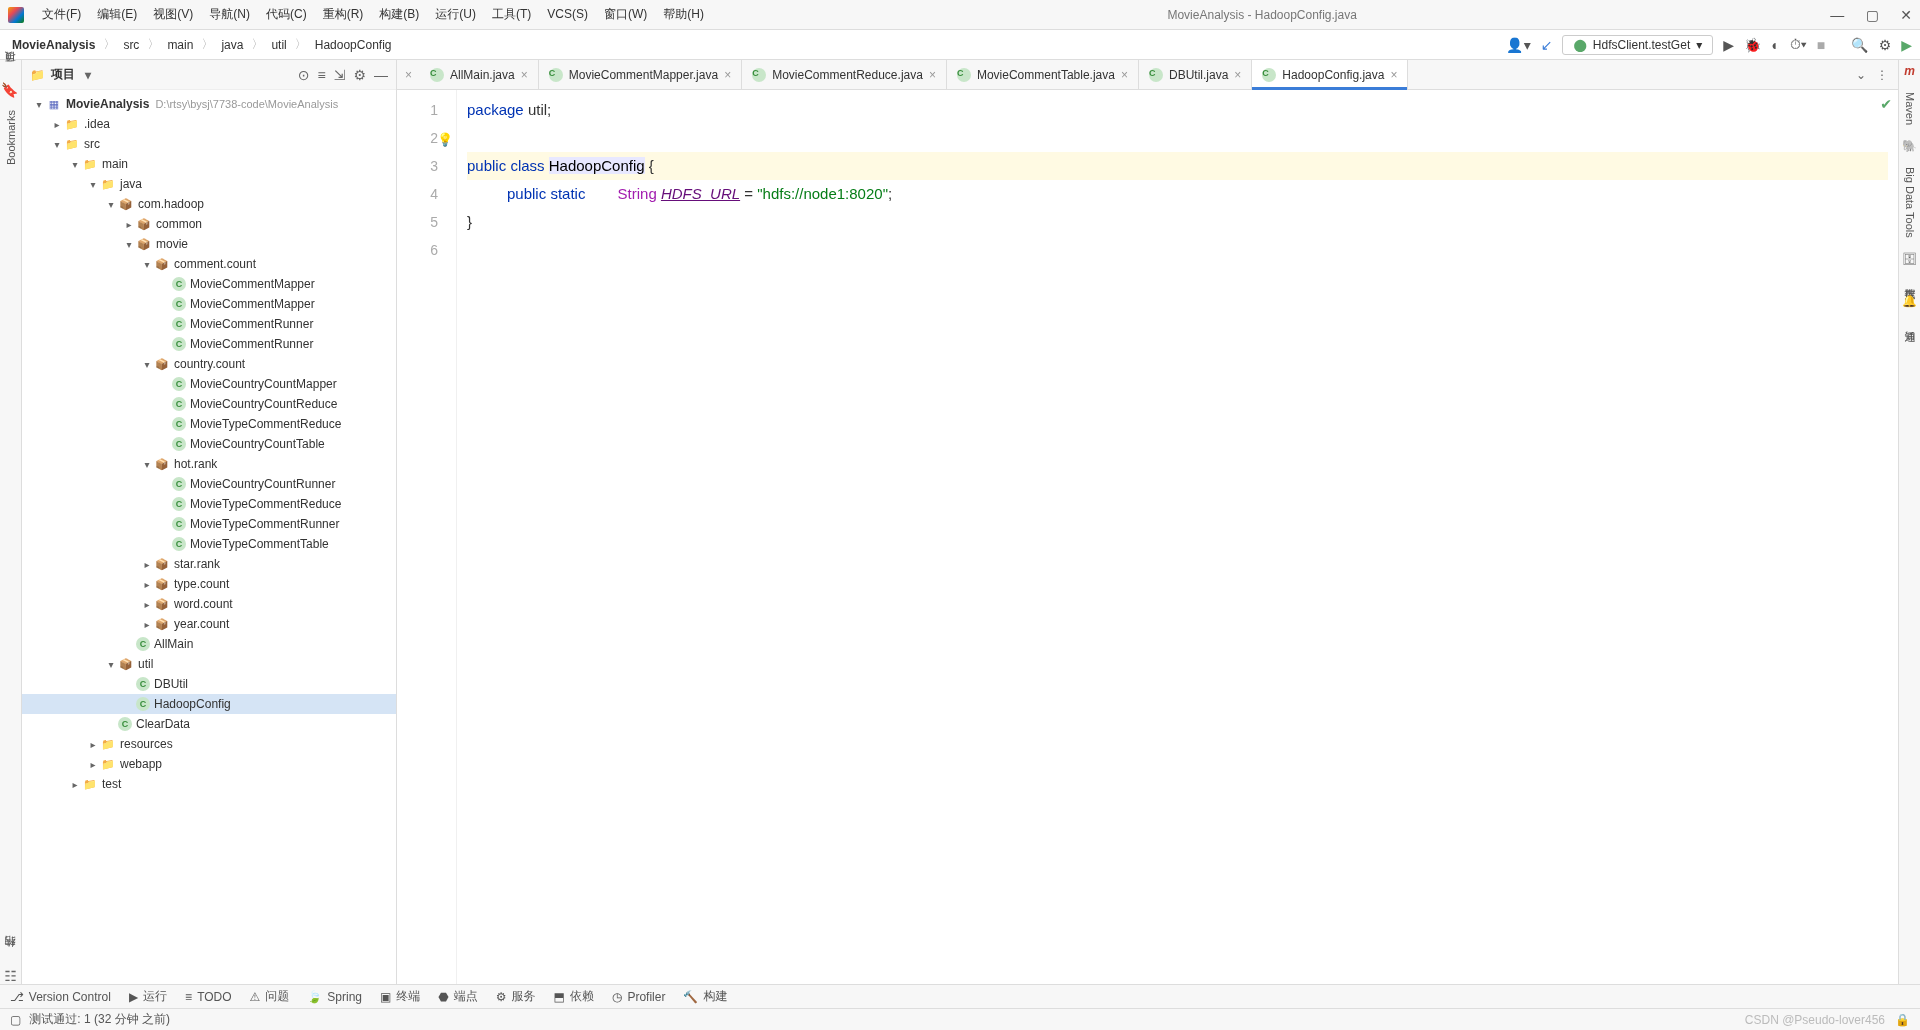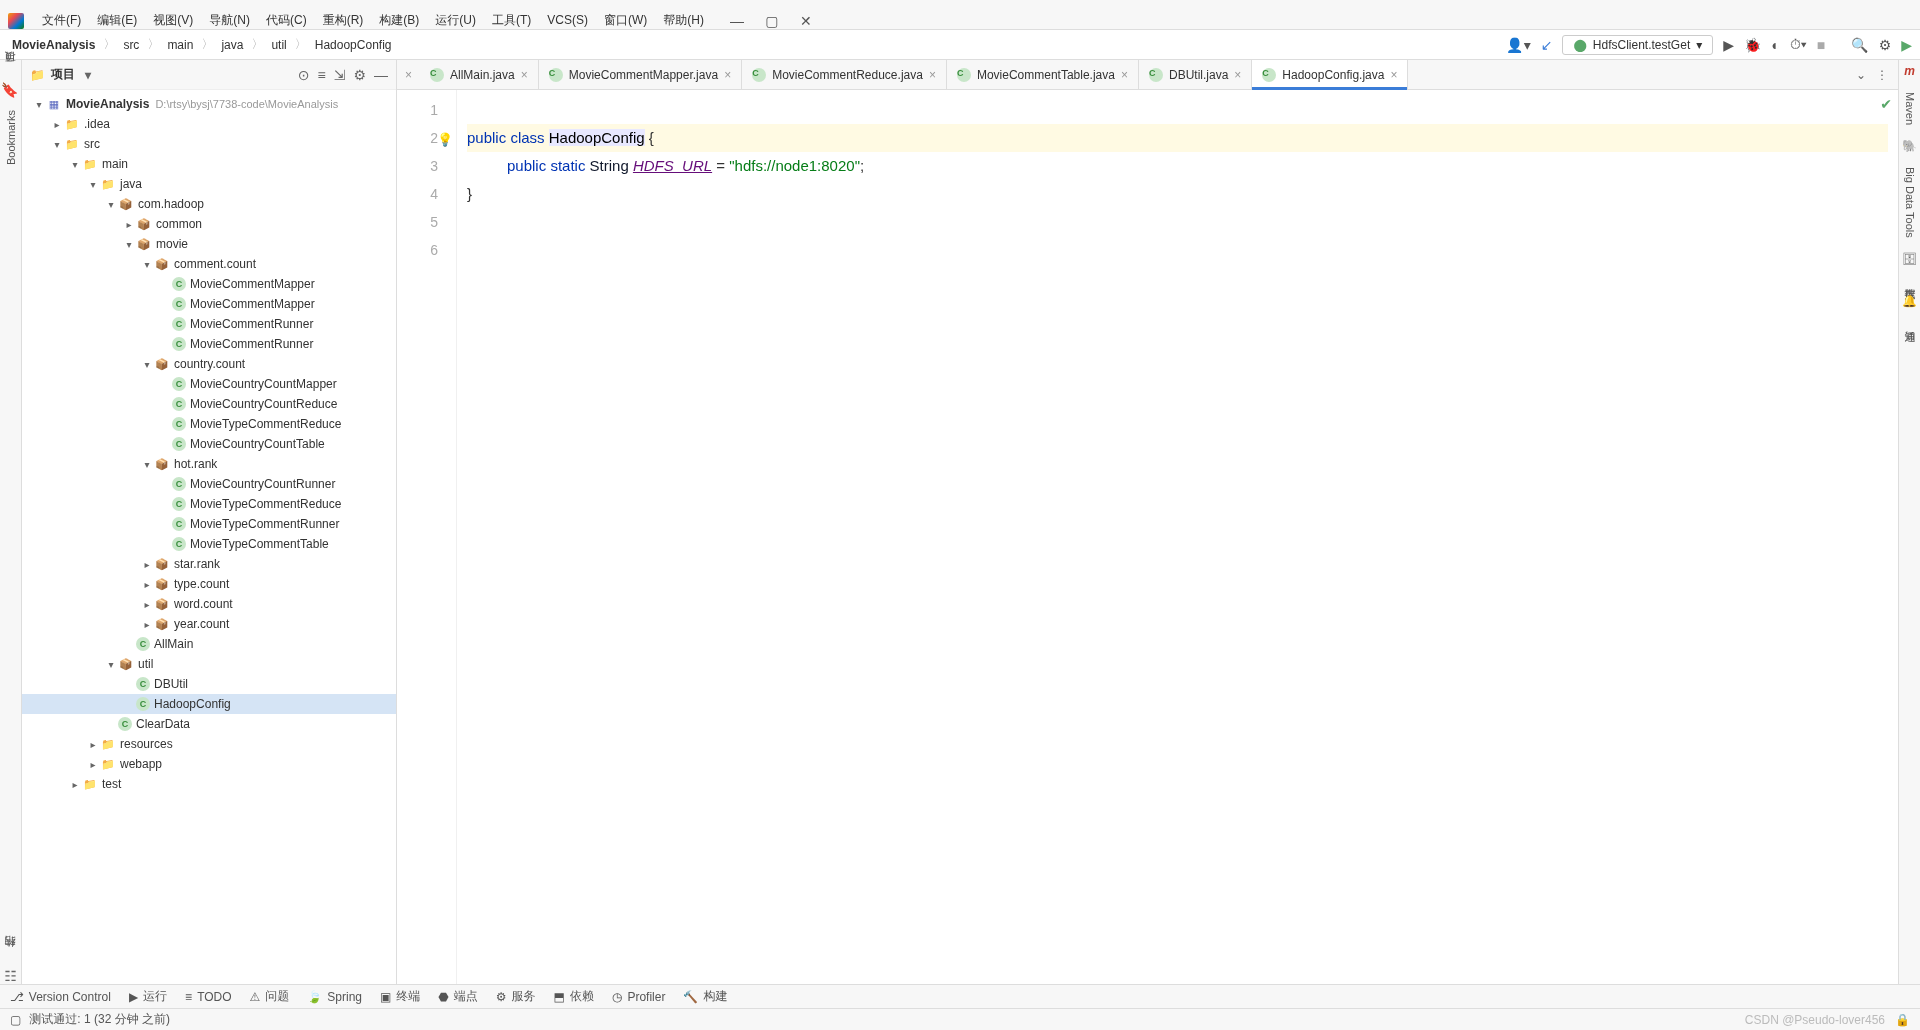--- a/index.html
+++ b/index.html
@@ -1,17 +1,17 @@
 <!DOCTYPE html>
 <html><head>
 <meta charset="utf-8">
 <style>
 * { margin:0; padding:0; box-sizing:border-box; font-family:"Microsoft YaHei","Segoe UI",Arial,sans-serif; }
 body { background:#fff; color:#333; font-size:12px; overflow:hidden; }
-.titlebar { height:30px; display:flex; align-items:flex-end; padding:0 8px; border-bottom:1px solid #ddd; background:#f7f7f7; }
+.titlebar { height:30px; display:flex; align-items:center; padding:0 8px; border-bottom:1px solid #ddd; background:#f7f7f7; }
 .titlebar .logo { width:16px; height:16px; margin-right:10px; background:linear-gradient(135deg,#f0a30a,#e74856,#0078d4,#107c10); border-radius:2px; }
 .titlebar .menu-item { padding:0 8px; cursor:pointer; color:#333; }
 .titlebar .title { flex:1; text-align:center; color:#777; }
 .titlebar .win-controls span { margin-left:18px; color:#555; font-size:14px; cursor:pointer; }
 .toolbar { height:30px; display:flex; align-items:center; border-bottom:1px solid #ddd; background:#fff; padding:0 8px; }
 .breadcrumb { display:flex; align-items:center; gap:4px; flex:1; }
 .breadcrumb .crumb { padding:2px 4px; color:#333; }
 .breadcrumb .sep { color:#aaa; }
 .toolbar-right { display:flex; align-items:center; gap:10px; }
 .toolbar-right .icon { cursor:pointer; color:#555; font-size:14px; }
@@ -41,21 +41,21 @@
 .tab.active { background:#fff; }
 .tab.active::after { content:""; position:absolute; left:0; right:0; bottom:-1px; height:3px; background:#3b7dd8; }
 .tab .ficon.cls { width:14px; height:14px; }
 .tab .close { color:#999; font-size:12px; }
 .tabs .tab-extra { margin-left:auto; display:flex; gap:10px; padding:0 10px; color:#666; }
 .code-wrap { flex:1; display:flex; background:#fff; position:relative; }
 .gutter { width:60px; background:#fff; border-right:1px solid #f0f0f0; text-align:right; padding:6px 18px 6px 6px; color:#aaa; font-family:Consolas,monospace; font-size:14px; line-height:28px; position:relative; }
 .bulb { position:absolute; left:40px; top:36px; color:#daa520; font-size:13px; }
 .code { flex:1; padding:6px 10px; font-family:Consolas,monospace; font-size:15px; line-height:28px; }
 .kw { color:#0033b3; }
-.ty { color:#0f172a; }
+.ty { color:#a21caf;margin-left:28px; }
 .id { color:#660e7a; font-style:italic;text-decoration:underline; }
 .st { color:#067d17; }
 .cn { color:#000; }
 .hl { background:#fffae3; }
 .right-gutter { width:22px; background:#f7f7f7; border-left:1px solid #ddd; display:flex; flex-direction:column; align-items:center; padding-top:4px; gap:8px; }
 .right-gutter .vtab { writing-mode:vertical-rl; font-size:11px; color:#555; padding:6px 2px; cursor:pointer; }
 .right-gutter .icon { font-size:12px; color:#666; }
 .check { position:absolute; top:6px; right:6px; color:#59a869; font-size:14px; }
 .bottom-tabs { height:24px; display:flex; align-items:center; border-top:1px solid #ddd; background:#f7f7f7; padding:0 10px; gap:18px; }
 .bottom-tabs .btab { display:flex; align-items:center; gap:5px; color:#555; cursor:pointer; font-size:12px; }
@@ -63,20 +63,21 @@
 .statusbar .spacer { flex:1; }
 .statusbar .wm { color:#bbb; margin-right:10px; }
 .btab .icon { font-size:12px; }
 </style>
 </head>
 <body>
 
 <div class="titlebar">
   <div class="logo"></div>
   <div id="menu-host"><span class="menu-item">文件(F)</span><span class="menu-item">编辑(E)</span><span class="menu-item">视图(V)</span><span class="menu-item">导航(N)</span><span class="menu-item">代码(C)</span><span class="menu-item">重构(R)</span><span class="menu-item">构建(B)</span><span class="menu-item">运行(U)</span><span class="menu-item">工具(T)</span><span class="menu-item">VCS(S)</span><span class="menu-item">窗口(W)</span><span class="menu-item">帮助(H)</span></div>
+  <div class="title">MovieAnalysis - HadoopConfig.java</div>
   <div class="win-controls">
     <span>—</span>
     <span>▢</span>
     <span>✕</span>
   </div>
 </div>
 
 <div class="toolbar">
   <div class="breadcrumb" id="breadcrumb-host">
       <span class="crumb" style="font-weight: bold;">MovieAnalysis</span>
@@ -356,20 +357,21 @@
       <div class="gutter">
         <div>1</div>
           <div>2</div>
           <div>3</div>
           <div>4</div>
           <div>5</div>
           <div>6</div>
         <span class="bulb">💡</span>
       </div>
       <div class="code">
+        <div><span class="kw">package</span><span> util;</span></div>
         <div>&nbsp;</div>
         <div class="hl"><span class="kw">public</span> <span class="kw">class</span> <span class="cn" style="background:#e8e8ff">HadoopConfig</span><span> {</span></div>
         <div style="padding-left:40px"><span class="kw">public</span> <span class="kw">static</span> <span class="ty">String</span> <span class="id">HDFS_URL</span><span> = </span><span class="st">"hdfs://node1:8020"</span><span>;</span></div>
         <div>}</div>
         <div>&nbsp;</div>
       </div>
       <span class="check">✔</span>
     </div>
   </div>
 

